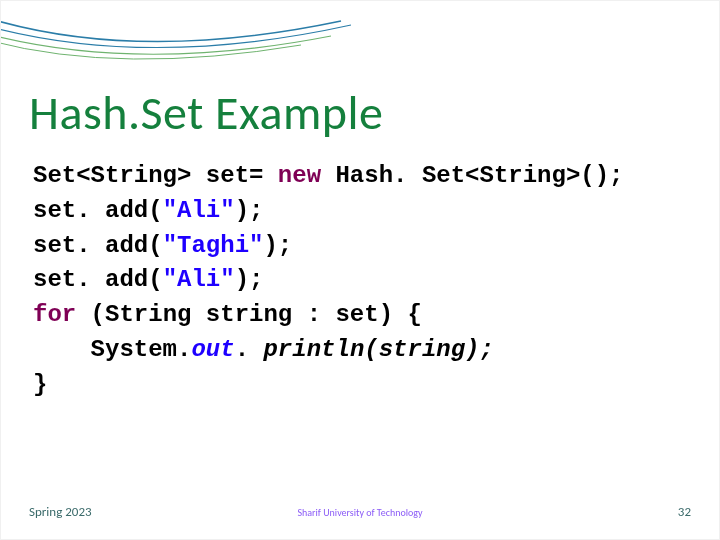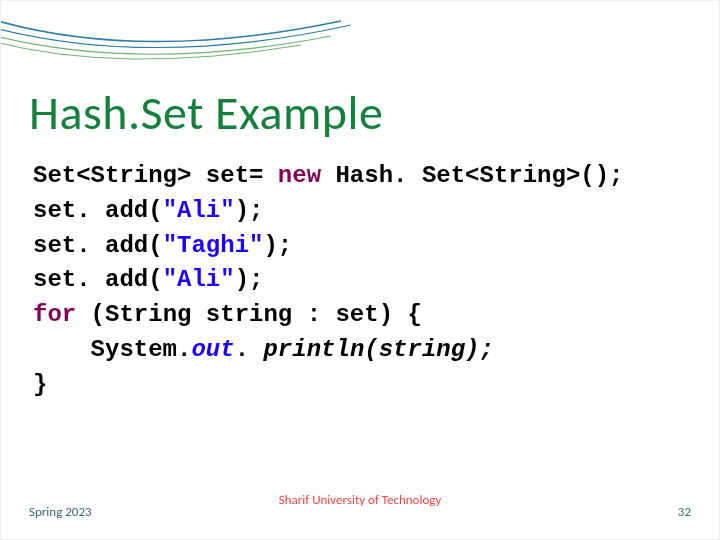--- a/index.html
+++ b/index.html
@@ -47,25 +47,25 @@
   .footer-left {
     position: absolute;
     bottom: 20px;
     left: 28px;
     font-size: 13px;
     color: #3a6a6a;
     font-family: Calibri, 'Segoe UI', sans-serif;
   }
   .footer-center {
     position: absolute;
-    bottom: 32px;
+    bottom: 20px;
     left: 50%;
     transform: translateX(-50%);
-    font-size: 13px;
-    color: #ef4444;
+    font-size: 10px;
+    color: #8b5cf6;
     font-family: Calibri, 'Segoe UI', sans-serif;
   }
   .footer-right {
     position: absolute;
     bottom: 20px;
     right: 28px;
     font-size: 13px;
     color: #3a6a6a;
     font-family: Calibri, 'Segoe UI', sans-serif;
     margin-top: 38px;

